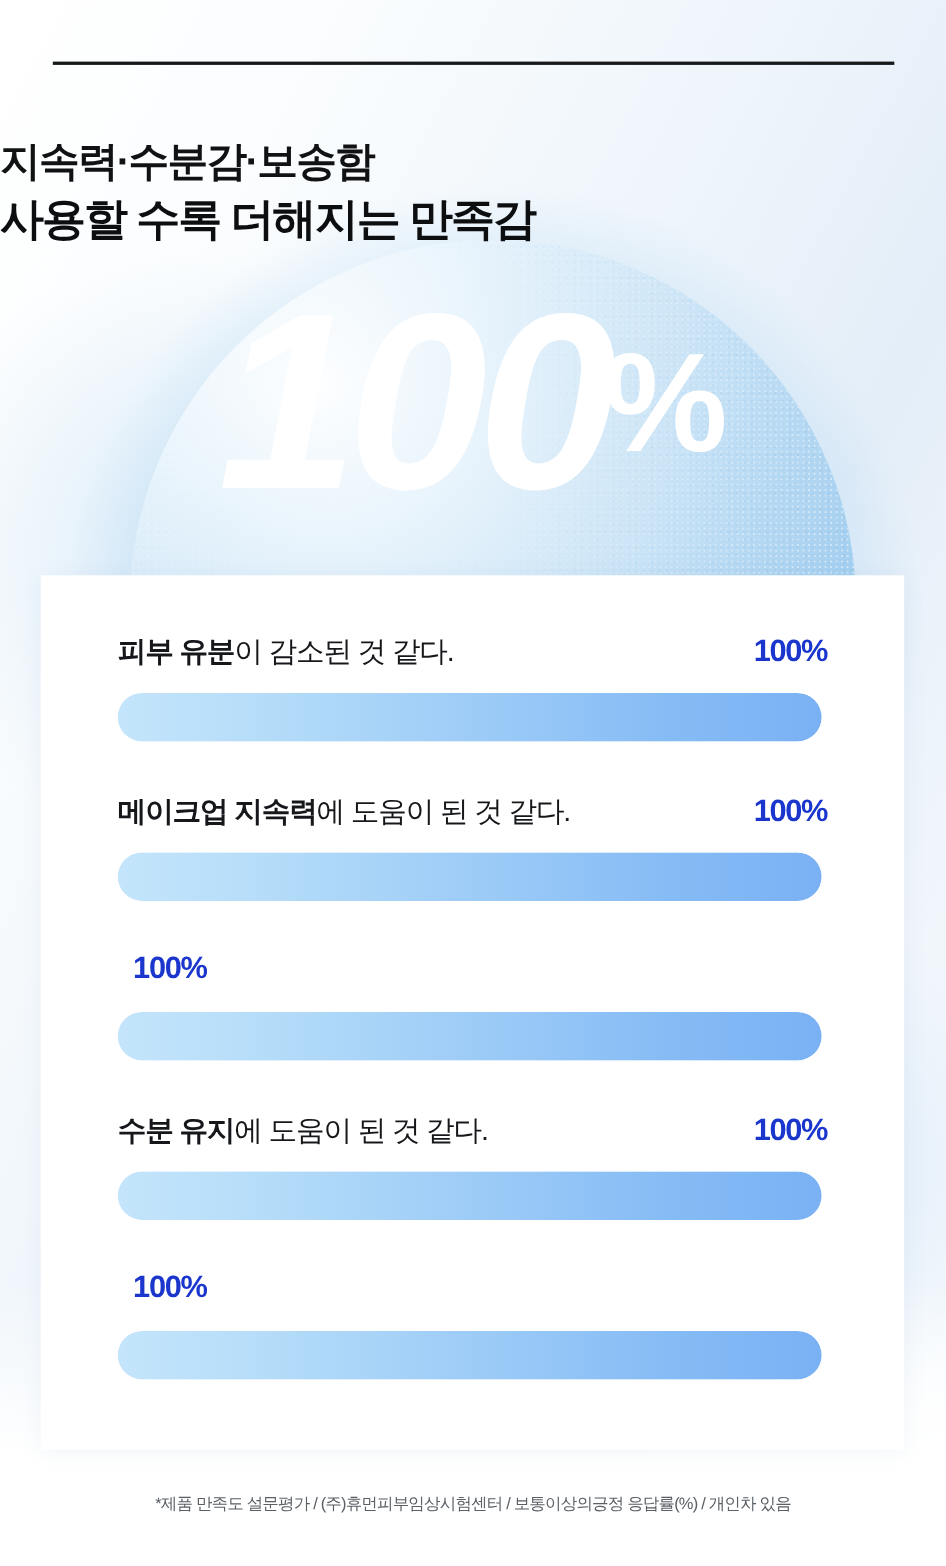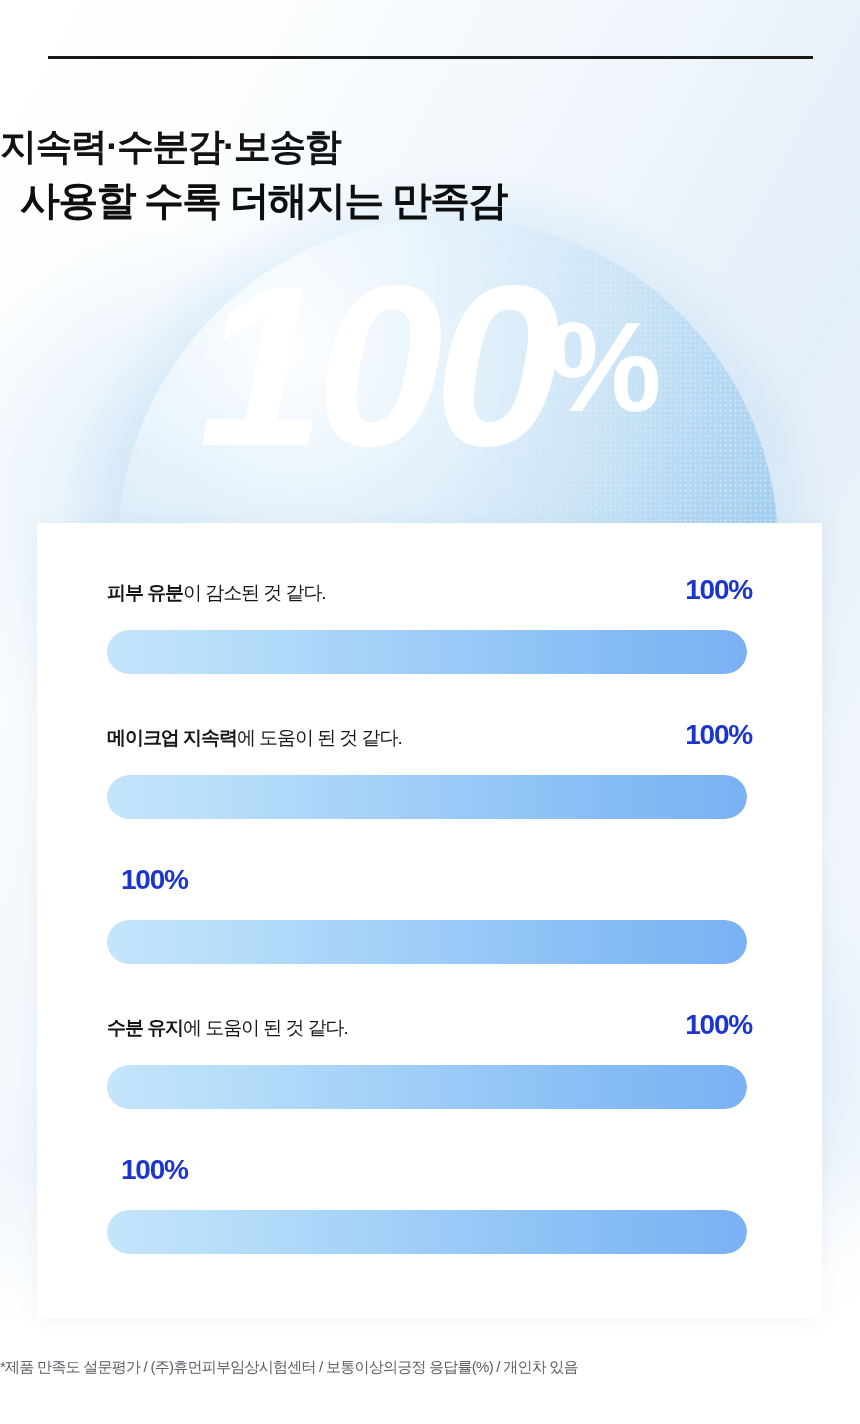--- a/index.html
+++ b/index.html
@@ -133,21 +133,20 @@
     white-space: nowrap;
   }
   .heading-line-2 {
     margin-top: 8px;
     font-size: 40px;
     font-weight: 800;
     letter-spacing: -1.8px;
     color: #0c0e10;
     line-height: 1.16;
     white-space: nowrap;
-    padding-left: 20px;
   }
 
   
   .hero-stat {
     position: absolute;
     left: 0;
     top: 252px;
     width: 860px;
     text-align: center;
     z-index: 3;
@@ -197,21 +196,21 @@
   }
   .survey-row:last-child { height: 132px; }
 
   .row-head {
     display: flex;
     align-items: baseline;
     justify-content: space-between;
     height: 38px;
   }
   .row-label {
-    font-size: 19px;
+    font-size: 26px;
     color: #15171a;
     letter-spacing: -1.05px;
     line-height: 1.25;
     white-space: nowrap;
     font-weight: 400;
   }
   .row-label b {
     font-weight: 800;
   }
   .row-value {
@@ -239,20 +238,21 @@
     border-radius: 22px;
     background: linear-gradient(to right, #c4e5fb 0%, #b4dcf9 22%, #9ccbf7 52%, #86bcf5 78%, #79b1f4 100%);
   }
 
   
   .footnote {
     position: absolute;
     left: 0;
     top: 1358px;
     width: 860px;
+    text-align: center;
     font-size: 15px;
     letter-spacing: -0.75px;
     color: #5a6066;
     white-space: nowrap;
     z-index: 6;
   }
 </style>
 </head>
 <body>
 

